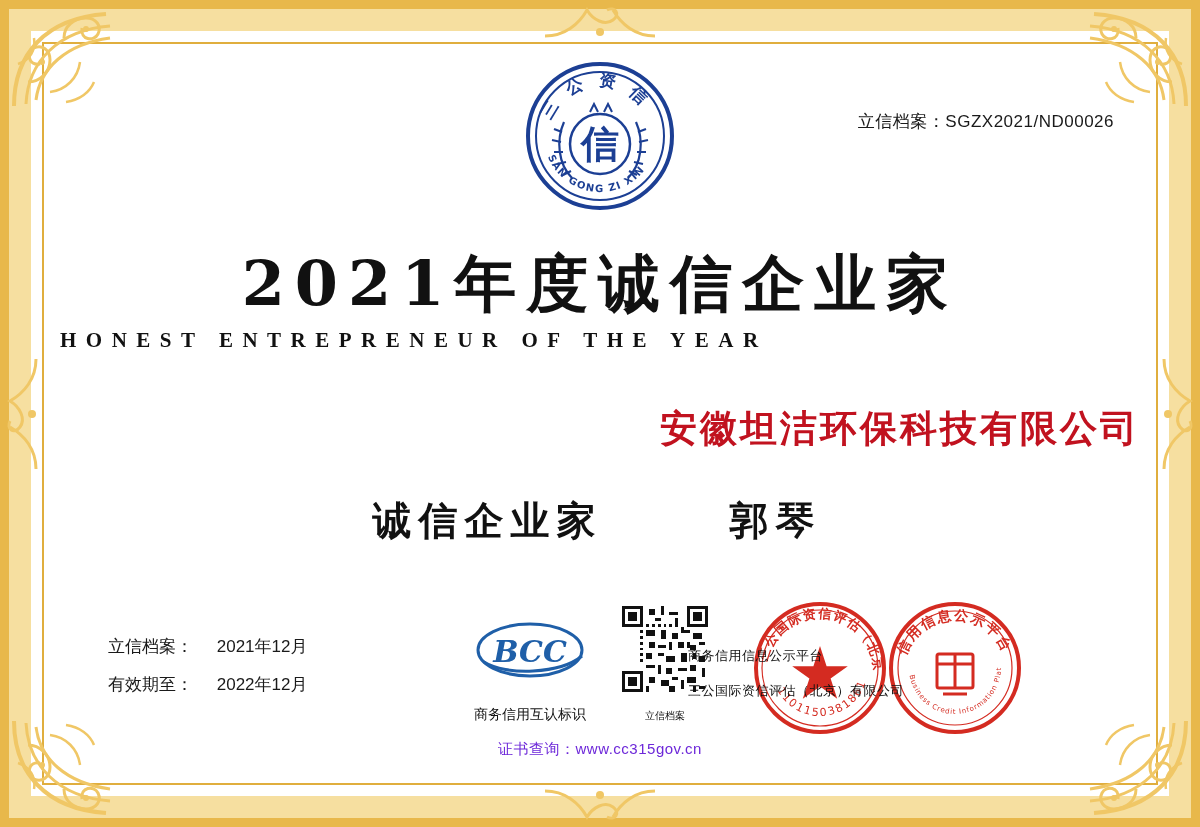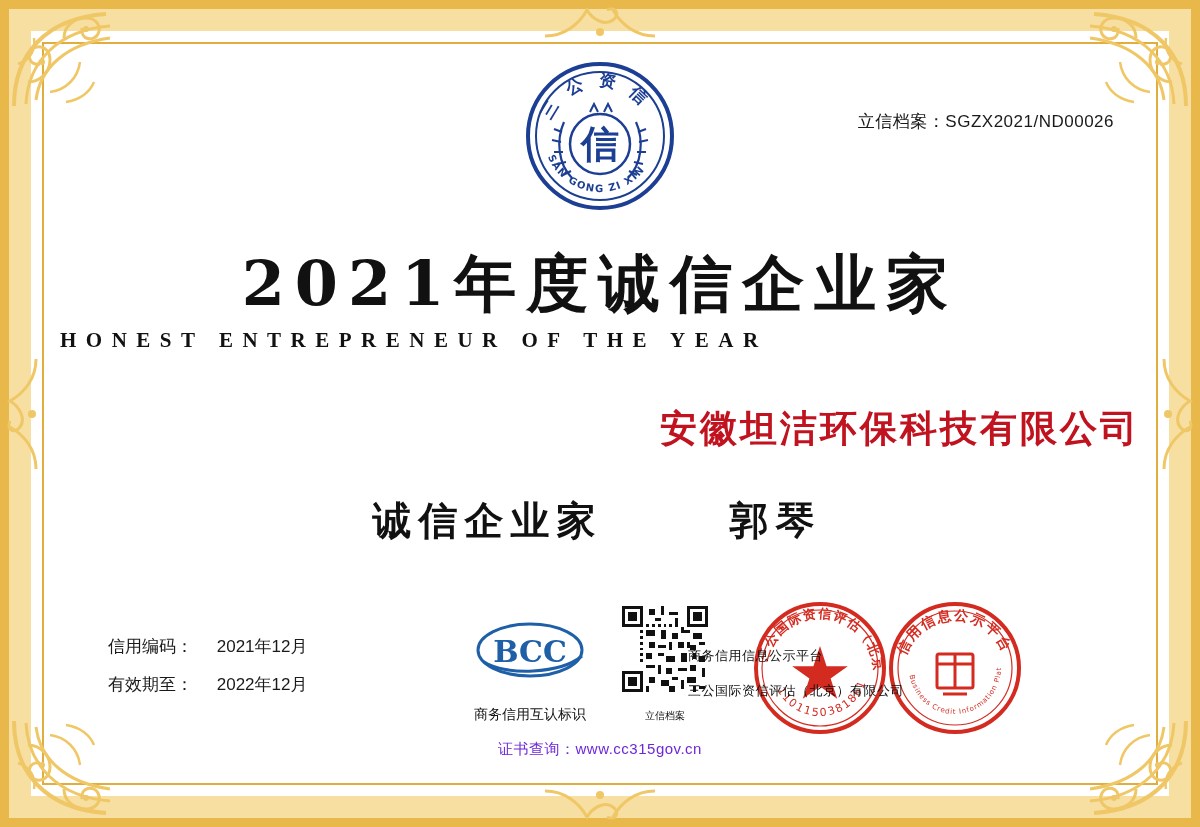--- a/index.html
+++ b/index.html
@@ -164,20 +164,21 @@
     position: absolute;
     left: 400px;
     top: 562px;
     width: 140px;
     text-align: center;
   }
   .bcc-logo {
     width: 120px;
     height: 64px;
     margin: 0 auto;
+    font-style: italic;
   }
   .bcc-caption {
     margin-top: 24px;
     font-size: 14px;
     color: #111;
     white-space: nowrap;
   }
 
   
   .qr-block {
@@ -367,21 +368,21 @@
     <div class="company">安徽坦洁环保科技有限公司</div>
 
     <div class="honor-row">
       <span>诚信企业家</span>
       <span class="gap"></span>
       <span>郭琴</span>
     </div>
 
     <div class="dates">
       <div class="row">
-        <span class="lbl">信用编码：</span>
+        <span class="lbl">立信档案：</span>
         <span class="val">2021年12月</span>
       </div>
       <div class="row">
         <span class="lbl">有效期至：</span>
         <span class="val">2022年12月</span>
       </div>
     </div>
 
     <div class="bcc-block">
       <div class="bcc-logo">

